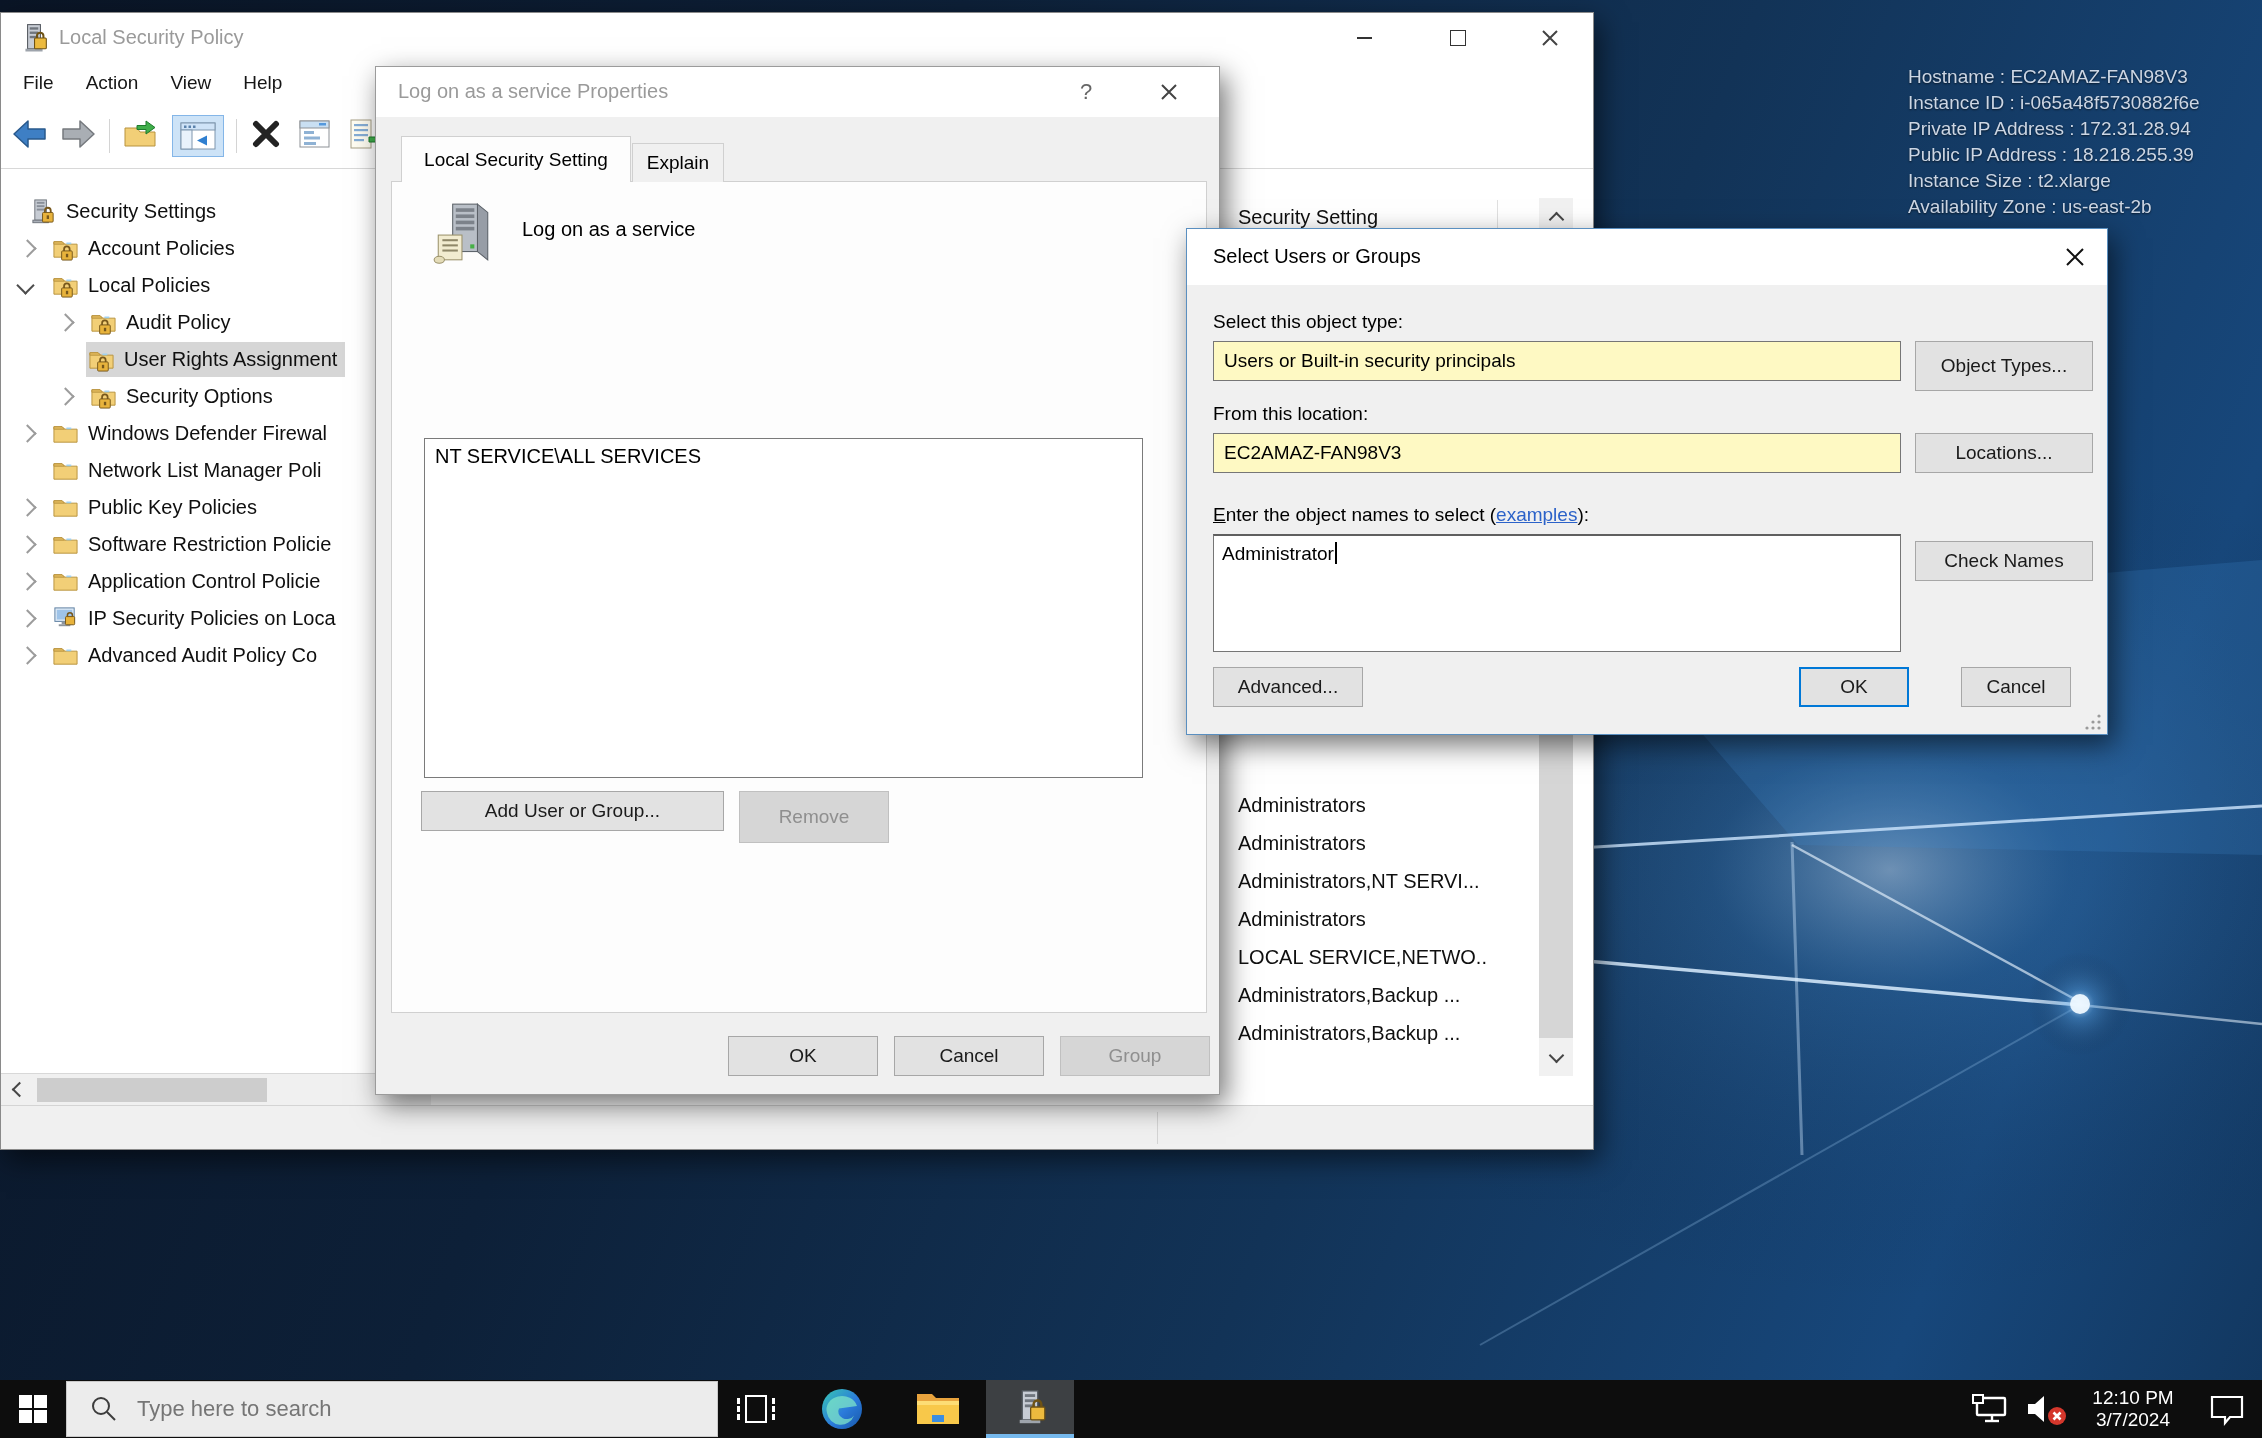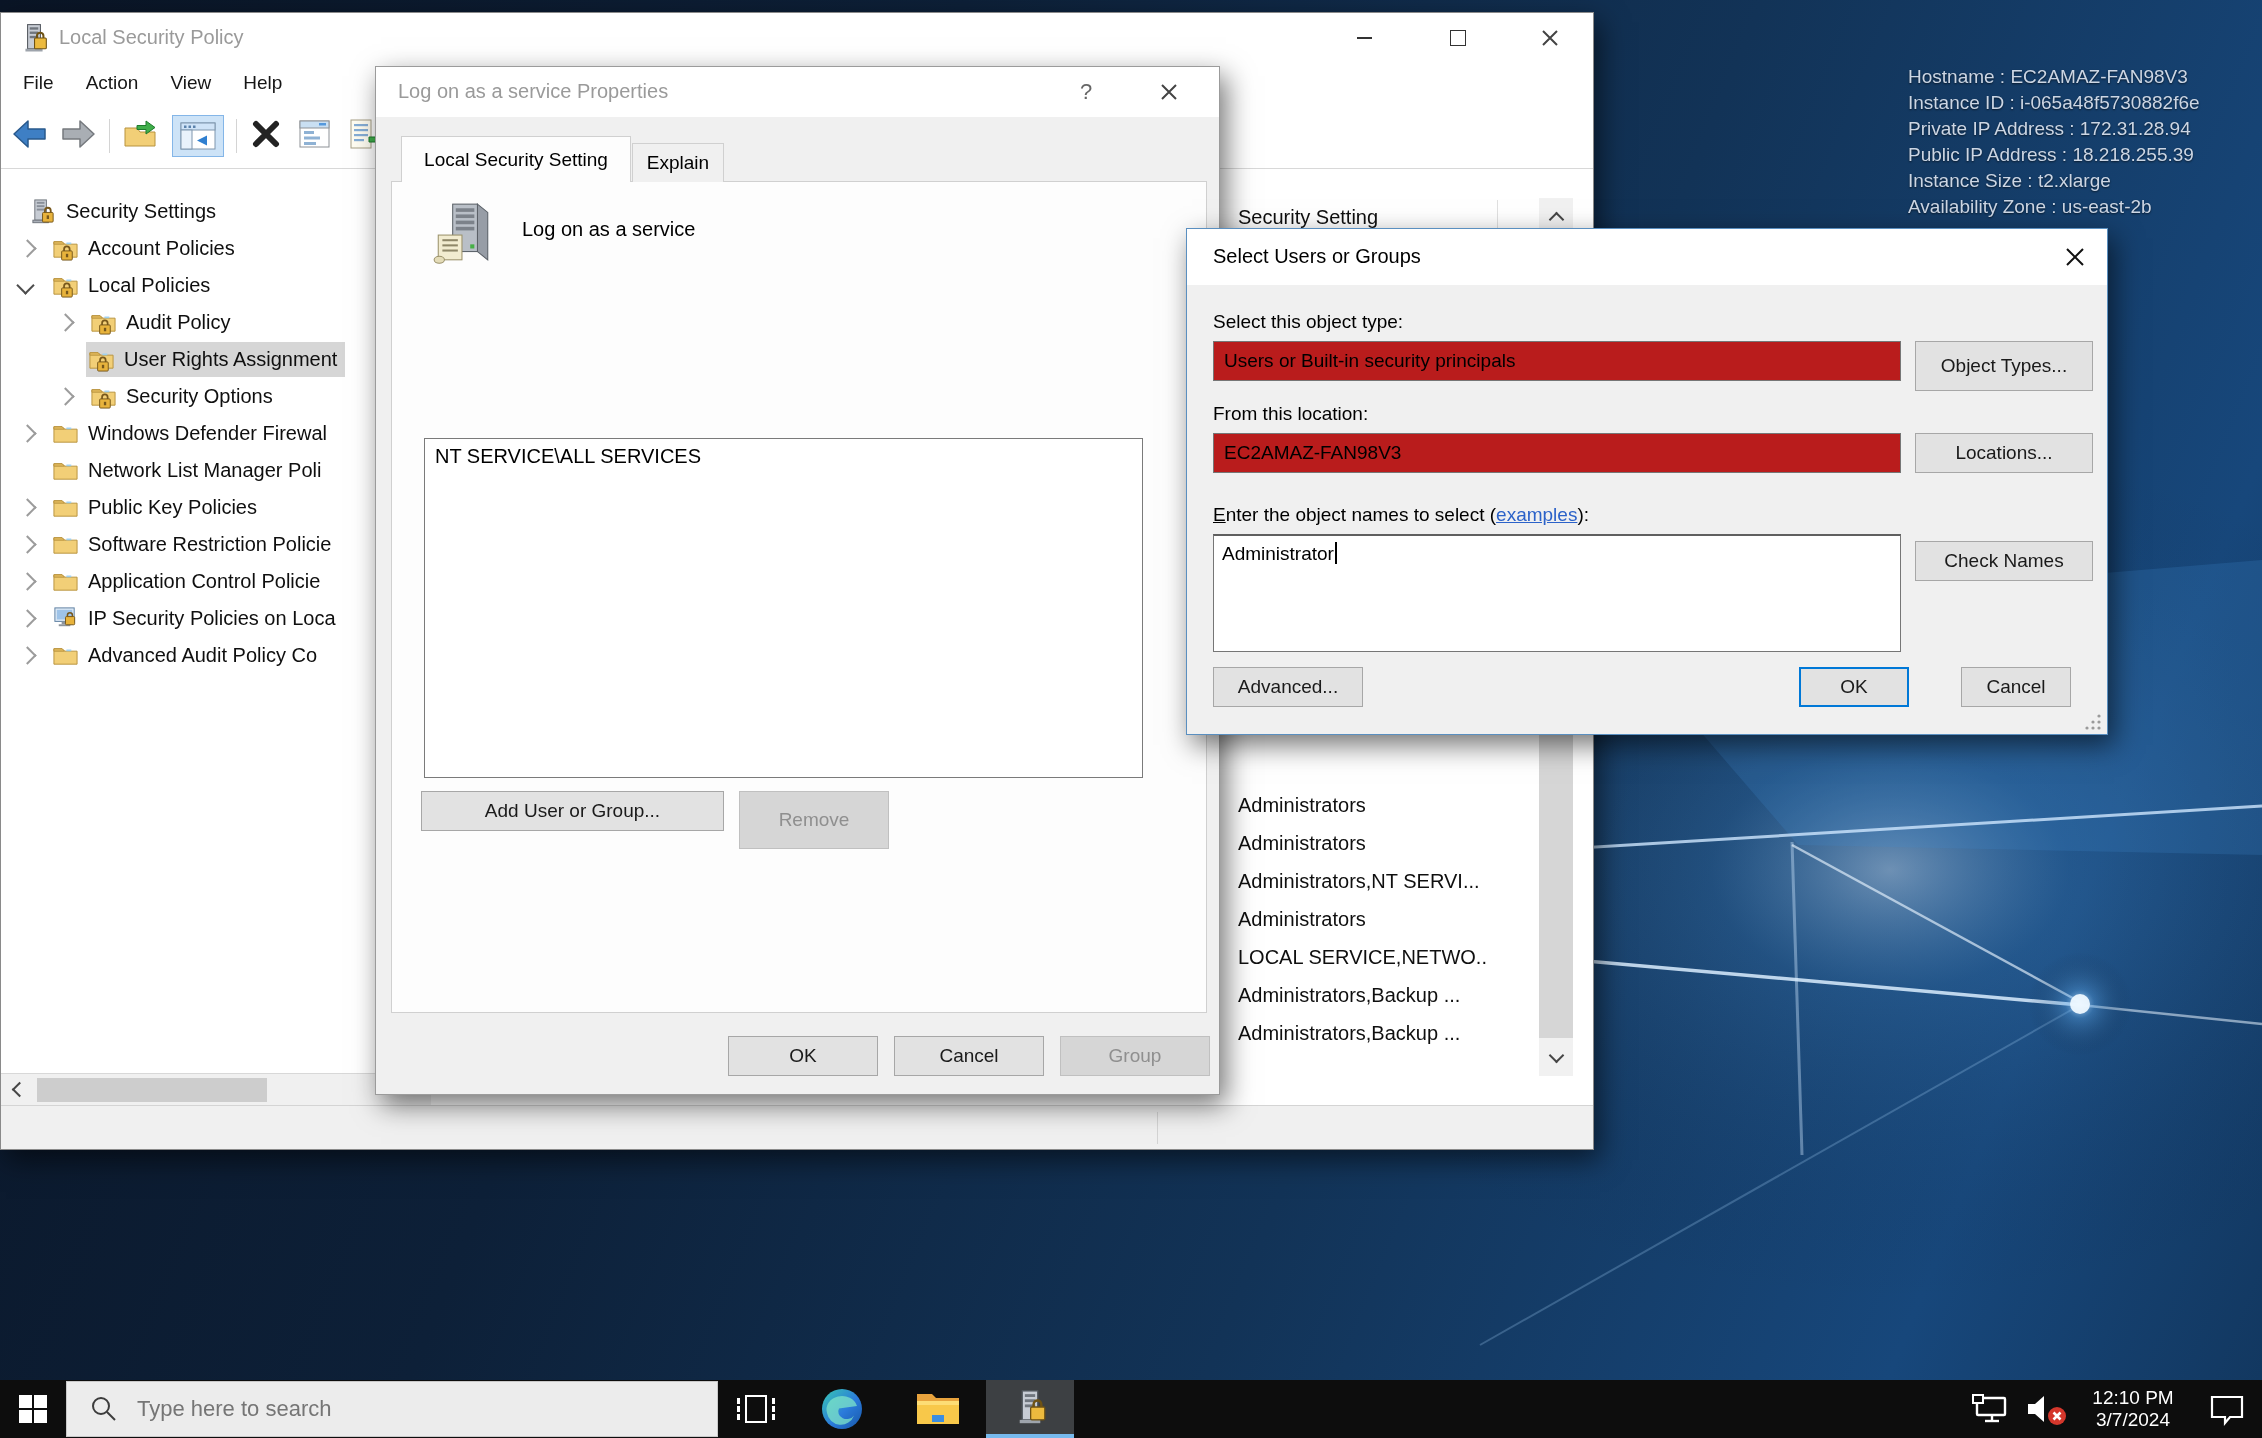--- a/index.html
+++ b/index.html
@@ -10,21 +10,21 @@
   .flex{display:flex;align-items:center;}
   
   .window{background:#f0f0f0;border:1px solid #8a8a8a;box-shadow:6px 10px 26px rgba(0,0,0,.55);}
   .titlebar{background:#fff;}
   .title-text{font-size:20px;color:#9a9a9a;}
   .title-text.active{color:#000;}
   .btn{display:flex;align-items:center;justify-content:center;background:#e2e2e2;border:1px solid #a7a7a7;
     font-size:19px;color:#1a1a1a;box-sizing:border-box;cursor:default;}
   .btn.default{border:2px solid #0078d7;}
   .btn.disabled{background:#d6d6d6;border-color:#c0c0c0;color:#8f8f8f;}
-  .field{background:#b91c1c;border:1px solid #767676;box-sizing:border-box;font-size:19px;color:#000;
+  .field{background:#fef9c3;border:1px solid #767676;box-sizing:border-box;font-size:19px;color:#000;
     display:flex;align-items:center;padding:0 10px;}
   .lbl{font-size:19px;color:#000;}
   
   .chev{display:inline-block;width:11px;height:11px;border-right:2px solid #9c9c9c;border-bottom:2px solid #9c9c9c;
     transform:rotate(-45deg);}
   .chev.exp{border-color:#4d4d4d;transform:rotate(45deg);}
   .chev.none{border-color:transparent;}
   .sb-chev{display:inline-block;width:9px;height:9px;border-right:2.5px solid #464646;border-bottom:2.5px solid #464646;}
   .sb-up{transform:rotate(-135deg);margin-top:5px;}
   .sb-down{transform:rotate(45deg);margin-bottom:4px;}
@@ -387,21 +387,21 @@
         </svg>
       <span class="abs" style="left:130px;top:36px;font-size:20px;color:#000;">Log on as a service</span>
 
       <div class="abs" style="left:32px;top:256px;width:719px;height:340px;background:#fff;border:1px solid #7a7a7a;">
         <div style="margin:6px 0 0 10px;font-size:20px;color:#000;white-space:nowrap;">NT SERVICE\ALL SERVICES</div>
       </div>
 
       <div class="btn abs" style="left:29px;top:609px;width:303px;height:40px;">
           <span>Add User or Group...</span>
         </div>
-      <div class="btn disabled abs" style="left:347px;top:609px;width:150px;height:58px;">
+      <div class="btn disabled abs" style="left:347px;top:609px;width:150px;height:52px;">
           <span>Remove</span>
         </div>
     </div>
 
     <div class="btn abs" style="left:352px;top:969px;width:150px;height:40px;">
         <span>OK</span>
       </div>
     <div class="btn abs" style="left:518px;top:969px;width:150px;height:40px;">
         <span>Cancel</span>
       </div>

